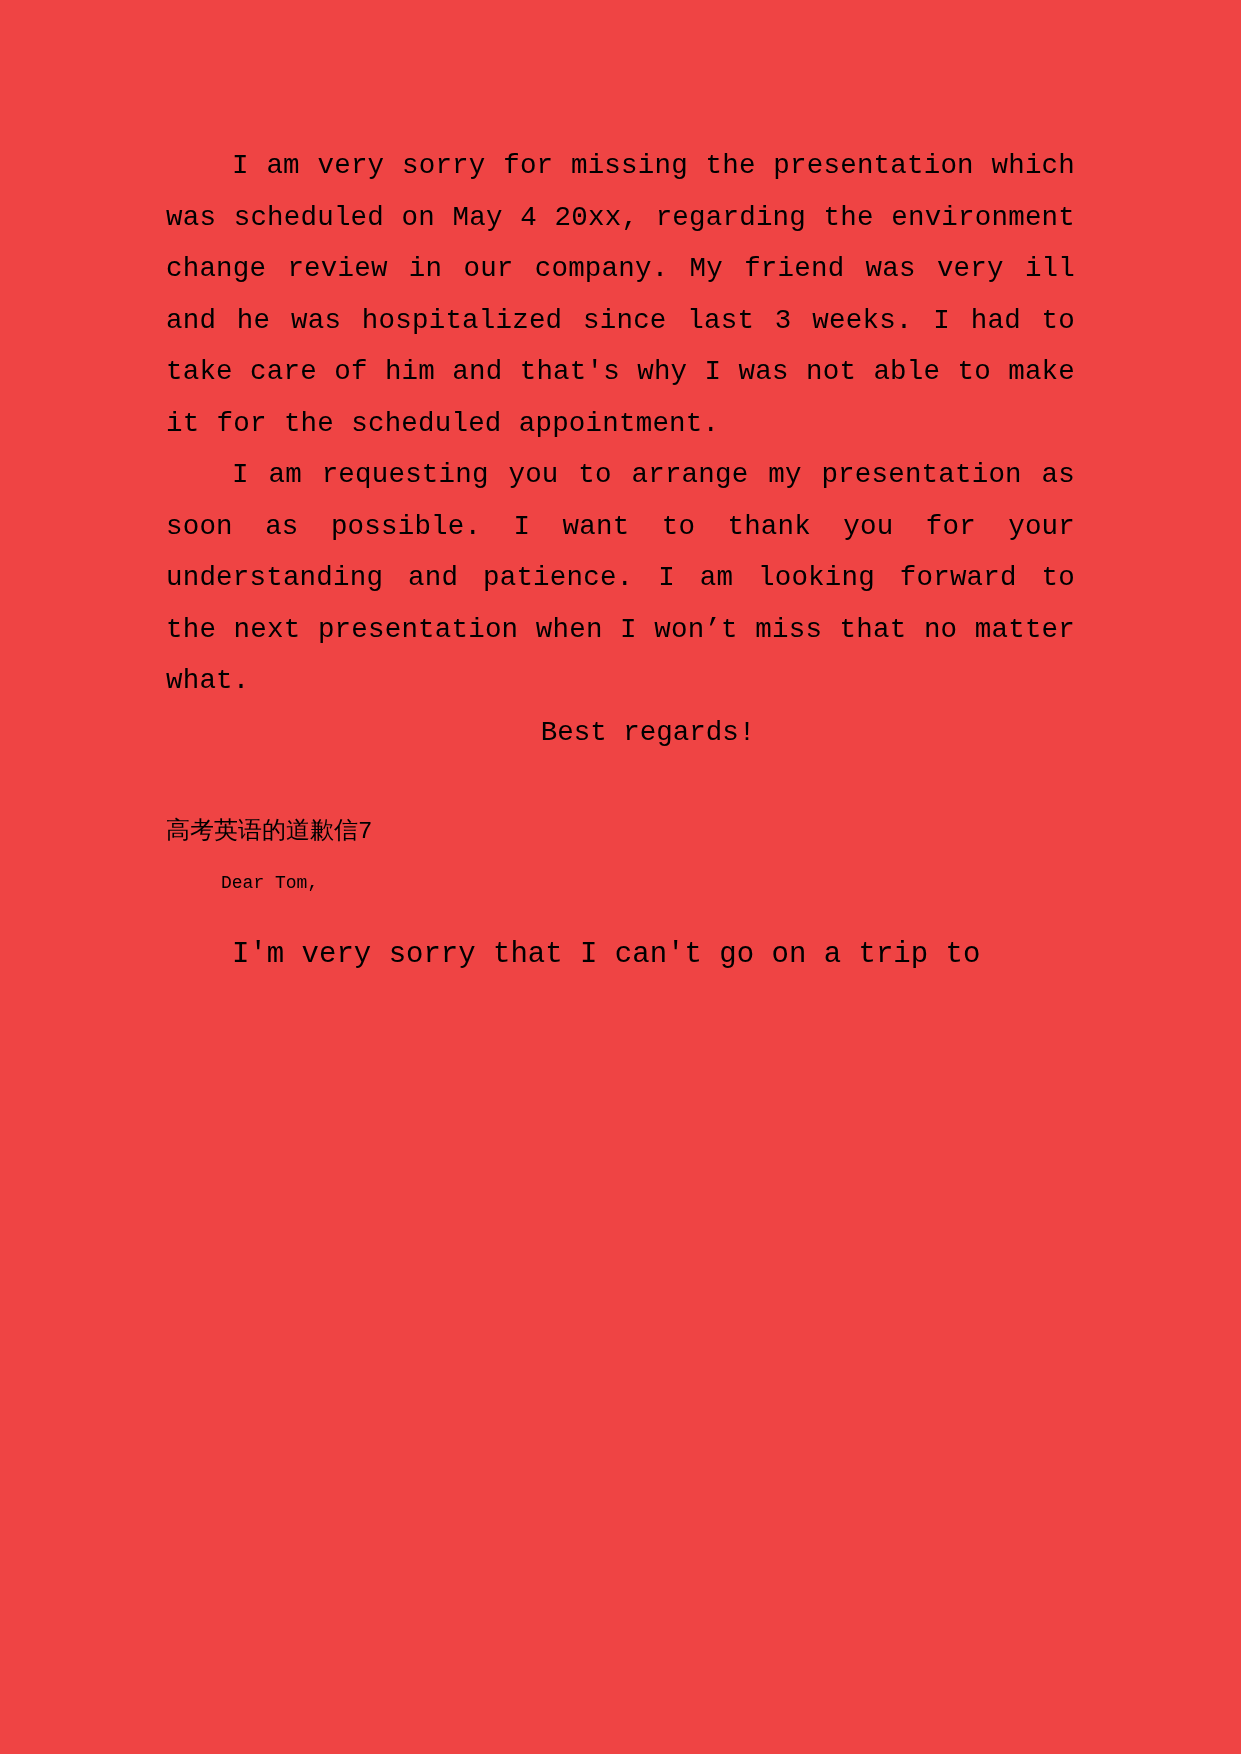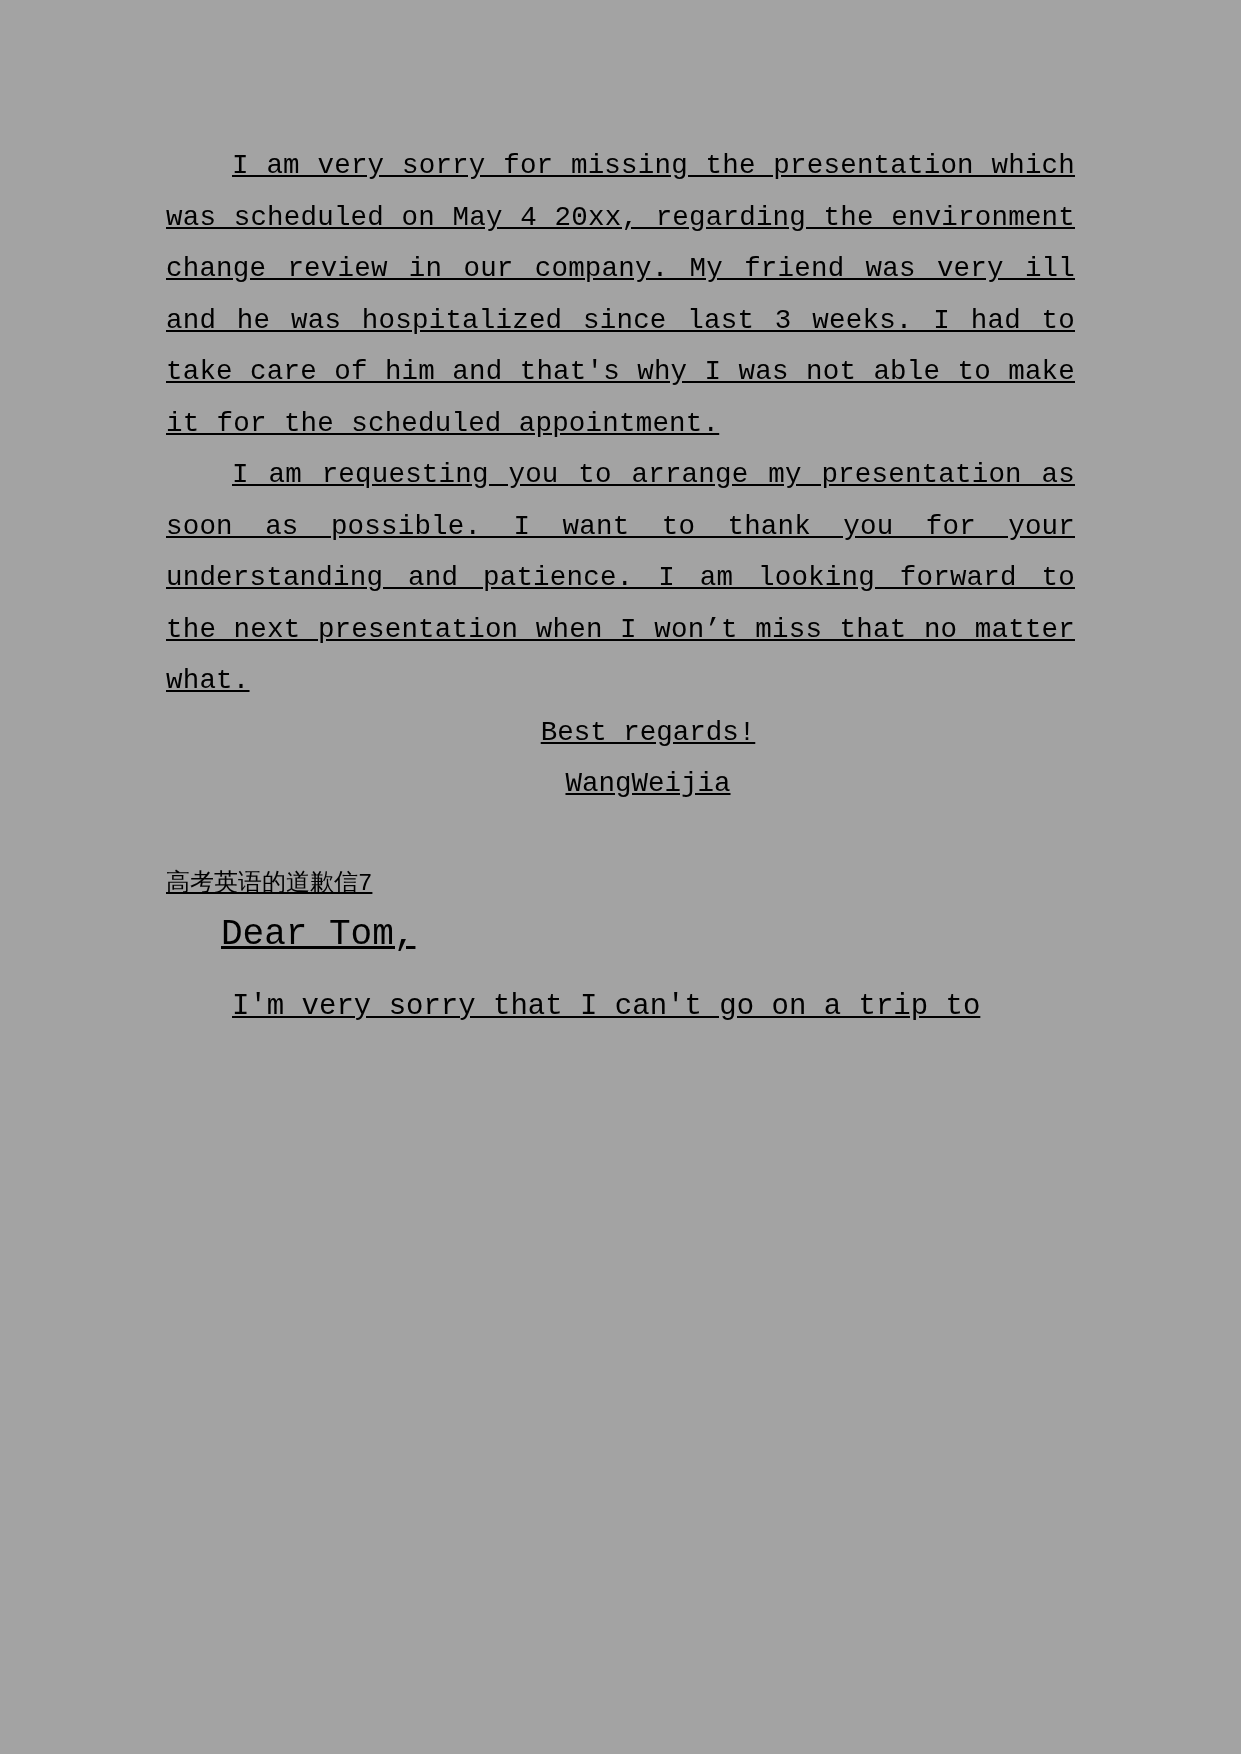--- a/index.html
+++ b/index.html
@@ -12,22 +12,21 @@
     height: 1754px;
     font-family: "Liberation Mono", "DejaVu Sans Mono", monospace;
     color: #000000;
     overflow: hidden;
   }
   .page {
     box-sizing: border-box;
     width: 1241px;
     height: 1754px;
     padding: 140px 166px 0 166px;
-    background: #a3a3a3;
-    text-decoration: underline;
+    background: #ef4444;
   }
   .doc-body {
     width: 909px;
   }
   p.para {
     margin: 0;
     font-size: 27.5px;
     line-height: 51.5px;
     text-align: justify;
     text-justify: inter-word;
@@ -48,21 +47,21 @@
     margin: 0;
     font-size: 24px;
     line-height: 51.5px;
     font-weight: normal;
     text-align: left;
     text-indent: 0;
     font-family: "Liberation Mono", "DejaVu Sans Mono", monospace;
   }
   p.salutation {
     margin: 0;
-    font-size: 36px;
+    font-size: 18px;
     line-height: 51.5px;
     text-indent: 55px;
     text-align: left;
   }
   p.last-para {
     margin: 0;
     font-size: 29px;
     line-height: 51.5px;
     text-align: justify;
     text-justify: inter-word;
@@ -75,21 +74,20 @@
 <div class="page">
   <div class="doc-body">
 
     <p class="para">I am very sorry for missing the presentation which was scheduled on May 4 20xx, regarding the environment change review in our company. My friend was very ill and he was hospitalized since last 3 weeks. I had to take care of him and that's why I was not able to make it for the scheduled appointment.</p>
 
 
     <p class="para">I am requesting you to arrange my presentation as soon as possible. I want to thank you for your understanding and patience. I am looking forward to the next presentation when I won’t miss that no matter what.</p>
 
     <p class="sign">Best regards!</p>
 
-    <p class="sign">WangWeijia</p>
 
     <div class="spacer-md"></div>
 
     <h2 class="heading">高考英语的道歉信7</h2>
 
     <p class="salutation">Dear Tom,</p>
 
     <div class="spacer-sm"></div>
 
     <p class="last-para">I'm very sorry that I can't go on a trip to</p>

